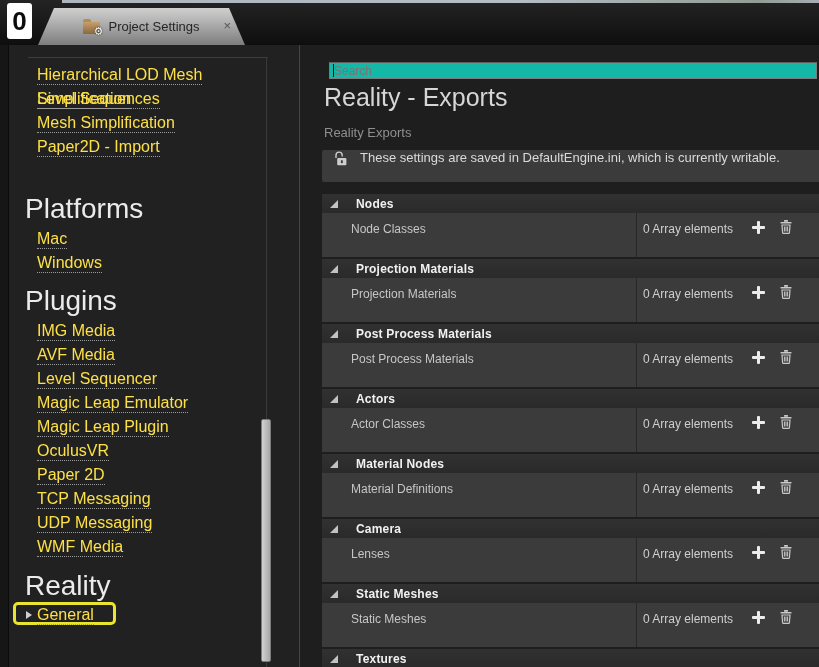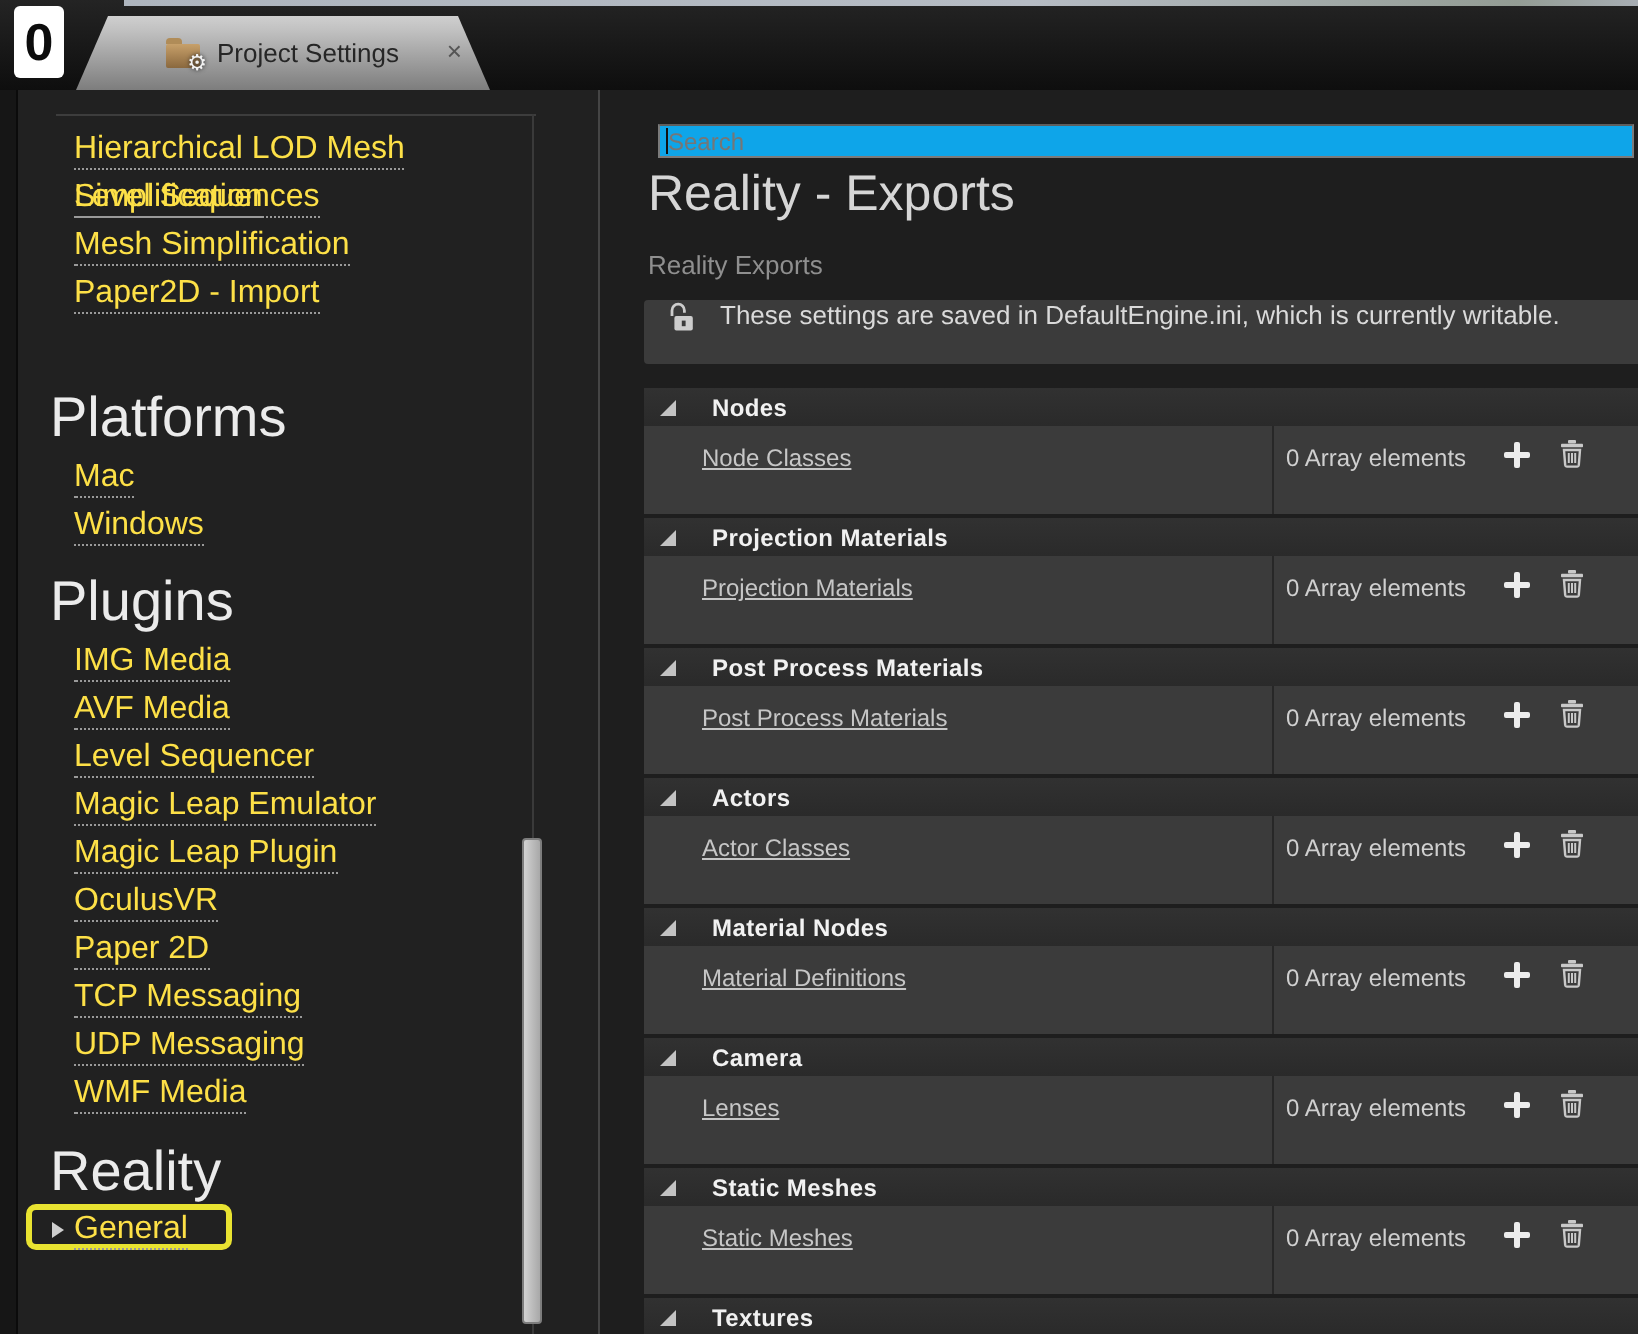--- a/index.html
+++ b/index.html
@@ -43,37 +43,37 @@
   .hl-box { position:absolute; left:13px; top:557px; width:103px; height:23px;
     border:3px solid #e9e331; border-radius:5px; }
   .expand-arrow { position:absolute; left:26px; top:566px; width:0; height:0;
     border-top:4px solid transparent; border-bottom:4px solid transparent; border-left:6px solid #cfcfcf; }
   .scroll-track { position:absolute; left:266px; top:12px; width:1px; height:610px; background:#3a3a3a; }
   .scroll-thumb { position:absolute; left:261px; top:374px; width:10px; height:243px;
     background:linear-gradient(90deg,#d2d2d2,#a8a8a8); border:1px solid #7d7d7d; border-radius:2px; }
   
   .main { position:absolute; left:300px; top:45px; width:519px; height:622px; background:#1e1e1e; }
   .search { position:absolute; left:29px; top:17px; width:488px; height:17px;
-    background:#0ea5e9; border:1px solid #7b7b7b; border-top-color:#5e5e5e;
+    background:#14b8a6; border:1px solid #7b7b7b; border-top-color:#5e5e5e;
     font-size:12px; color:#333; padding:0 4px; outline:none; border-radius:0;
     font-family:"Liberation Sans","DejaVu Sans",sans-serif; }
   .search::placeholder { color:#767676; }
   .caret { position:absolute; left:33px; top:19px; width:1px; height:13px; background:#111; }
   .page-title { position:absolute; left:24px; top:38px; font-size:25px; color:#d6d6d6; font-weight:400; }
   .page-subtitle { position:absolute; left:24px; top:80px; font-size:13px; color:#8f8f8f; }
   .notice { position:absolute; left:22px; top:105px; width:569px; height:32px;
     background:#3b3b3b; border-radius:2px; display:flex; gap:12px; padding-left:11px; }
   .notice-text { font-size:13px; color:#dadada; }
   .sections { position:absolute; left:22px; top:149px; width:497px; }
   .cat-header { height:19px; background:linear-gradient(#313131,#2a2a2a);
     display:flex; align-items:center; padding-left:8px;gap:12px; }
   .tri { width:0; height:0; border-left:8px solid transparent; border-bottom:8px solid #c2c2c2; margin-right:6px; }
   .cat-title { font-size:12px; font-weight:700; color:#f1f1f1; letter-spacing:.2px; }
   .prop-row { position:relative; height:44px; background:#3b3b3b; margin-bottom:2px; }
-  .prop-label { position:absolute; left:29px; top:9px; font-size:12px; color:#c6c6c6;text-decoration:underline; }
+  .prop-label { position:absolute; left:29px; top:9px; font-size:12px; color:#c6c6c6; }
   .row-divider { position:absolute; left:314px; top:0; width:1px; height:44px; background:#272727; }
   .prop-value { position:absolute; left:321px; top:9px; font-size:12px; color:#cfcfcf; }
   .btn-plus { position:absolute; left:430px; top:8px; width:13px; height:13px; }
   .btn-plus::before { content:""; position:absolute; left:0; top:5px; width:13px; height:3px; background:#ececec; border-radius:1px; }
   .btn-plus::after { content:""; position:absolute; left:5px; top:0; width:3px; height:13px; background:#ececec; border-radius:1px; }
   .btn-trash { position:absolute; left:458px; top:7px; width:12px; height:14px; }
 </style>
 </head>
 <body>
 

